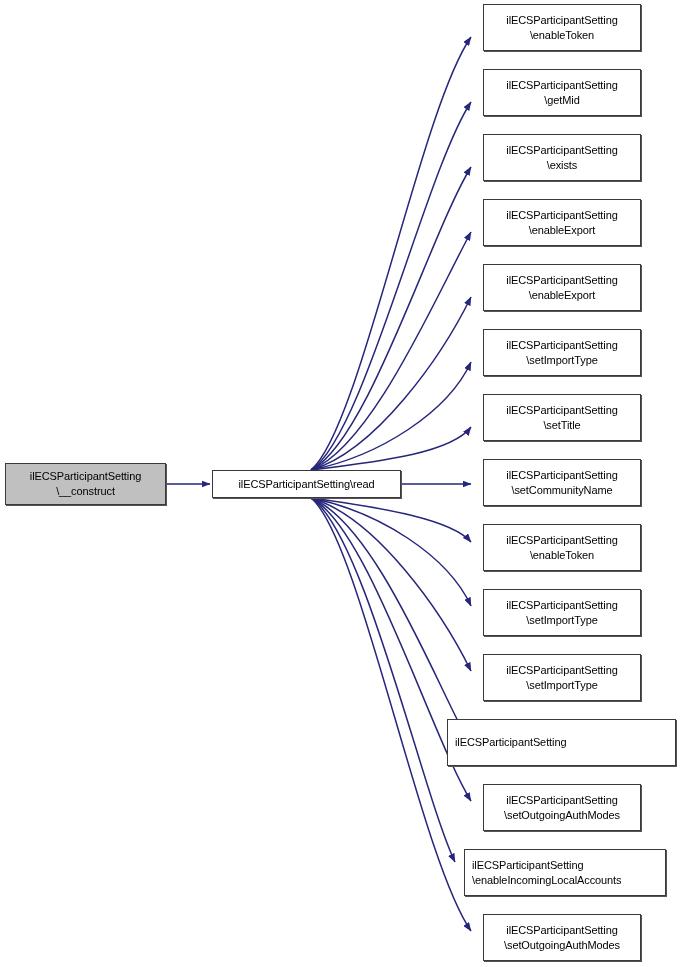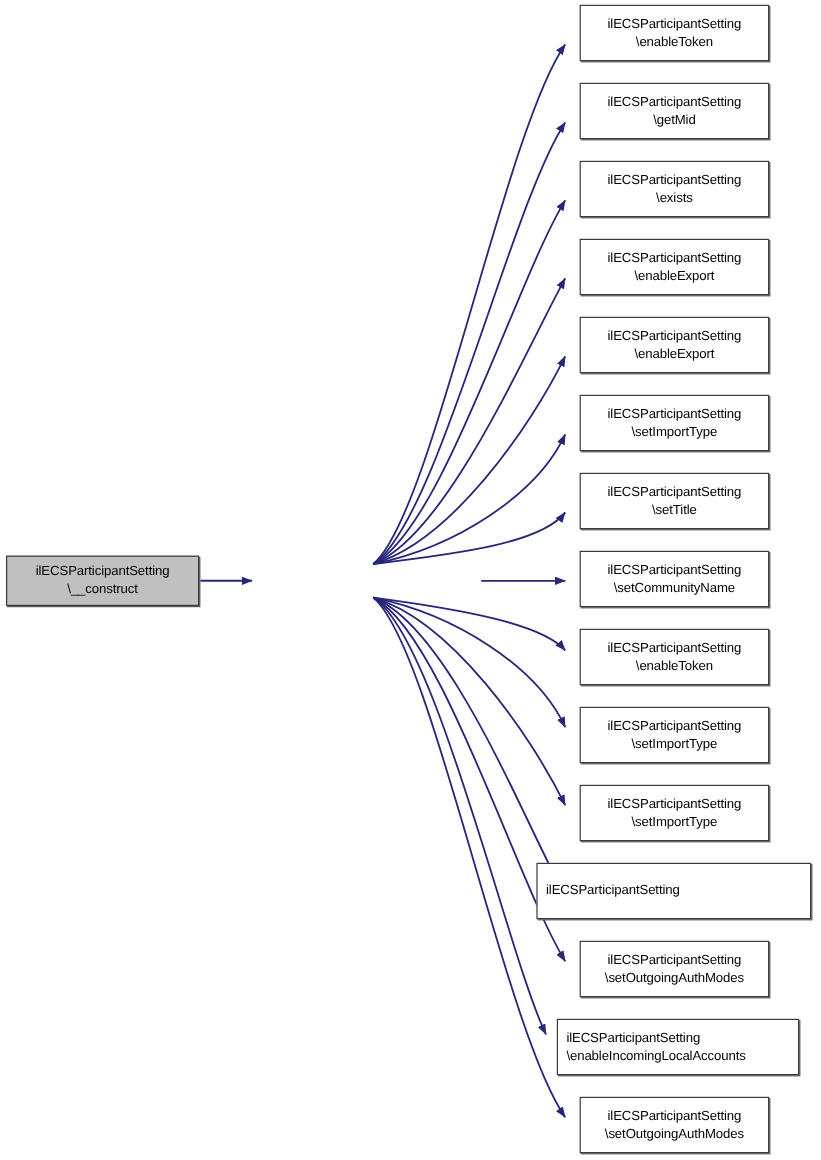--- a/index.html
+++ b/index.html
@@ -96,20 +96,23 @@
       <path d="M 311,498 C 364,532 423,796 455,862" marker-end="url(#arrowhead)"></path>
       <path d="M 311,498 C 360,538 420,858 471,931" marker-end="url(#arrowhead)"></path>
     </g>
   </svg>
 
   <div class="node root center-text" style="left:5px; top:463px; width:161px; height:42px;">
     <span class="line">ilECSParticipantSetting</span>
     <span class="line">\__construct</span>
   </div>
 
+  <div class="node shadowed center-text single" style="left:212px; top:470px; width:189px; height:28px;">
+    <span class="line">ilECSParticipantSetting\read</span>
+  </div>
 
   <div class="node shadowed center-text" style="left:483px; top:4px; width:158px; height:47px;">
     <span class="line">ilECSParticipantSetting</span>
     <span class="line">\enableToken</span>
   </div>
 
   <div class="node shadowed center-text" style="left:483px; top:69px; width:158px; height:47px;">
     <span class="line">ilECSParticipantSetting</span>
     <span class="line">\getMid</span>
   </div>

